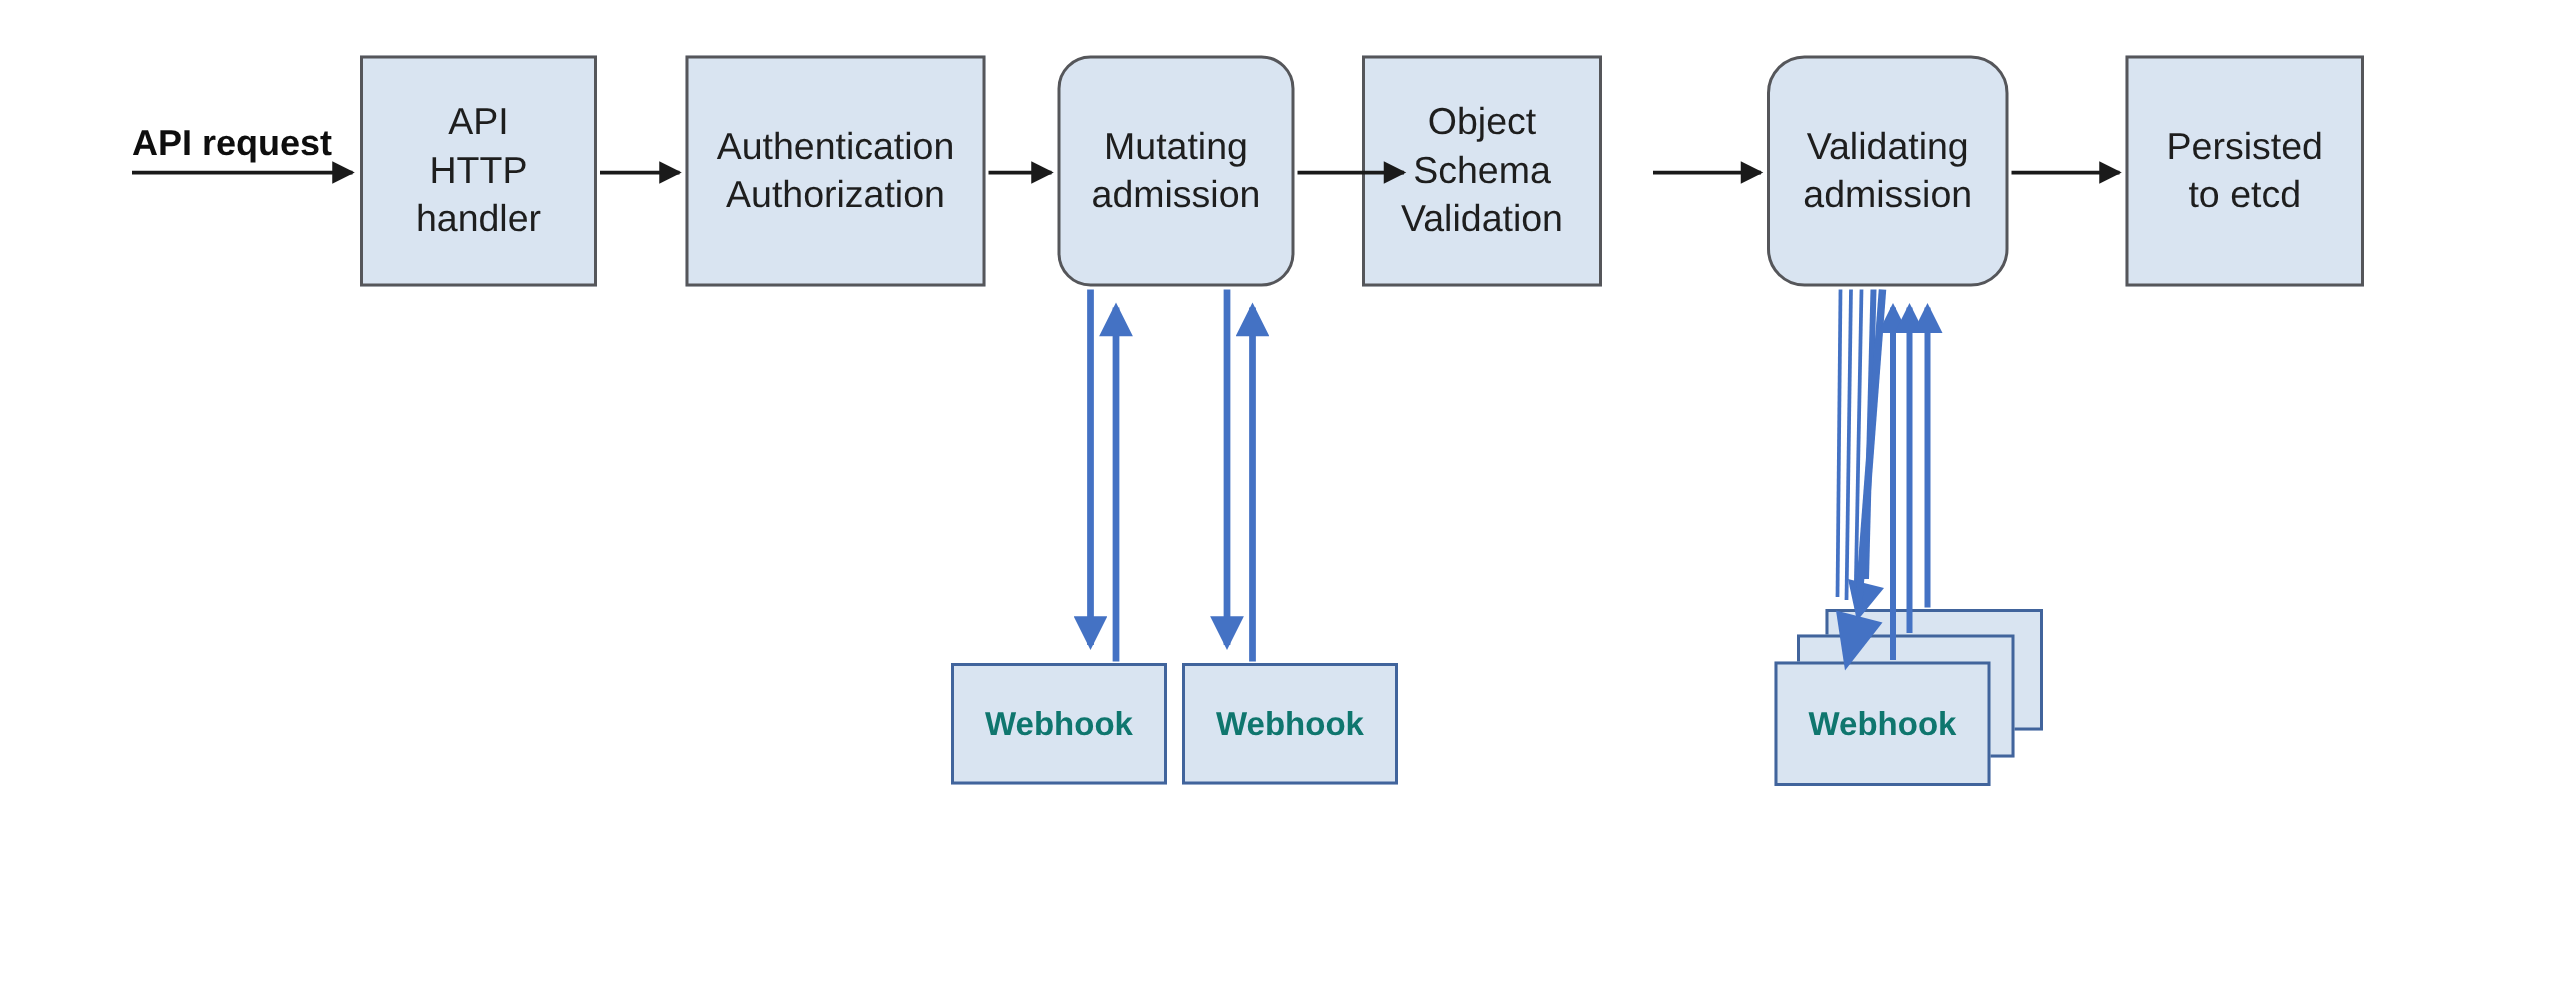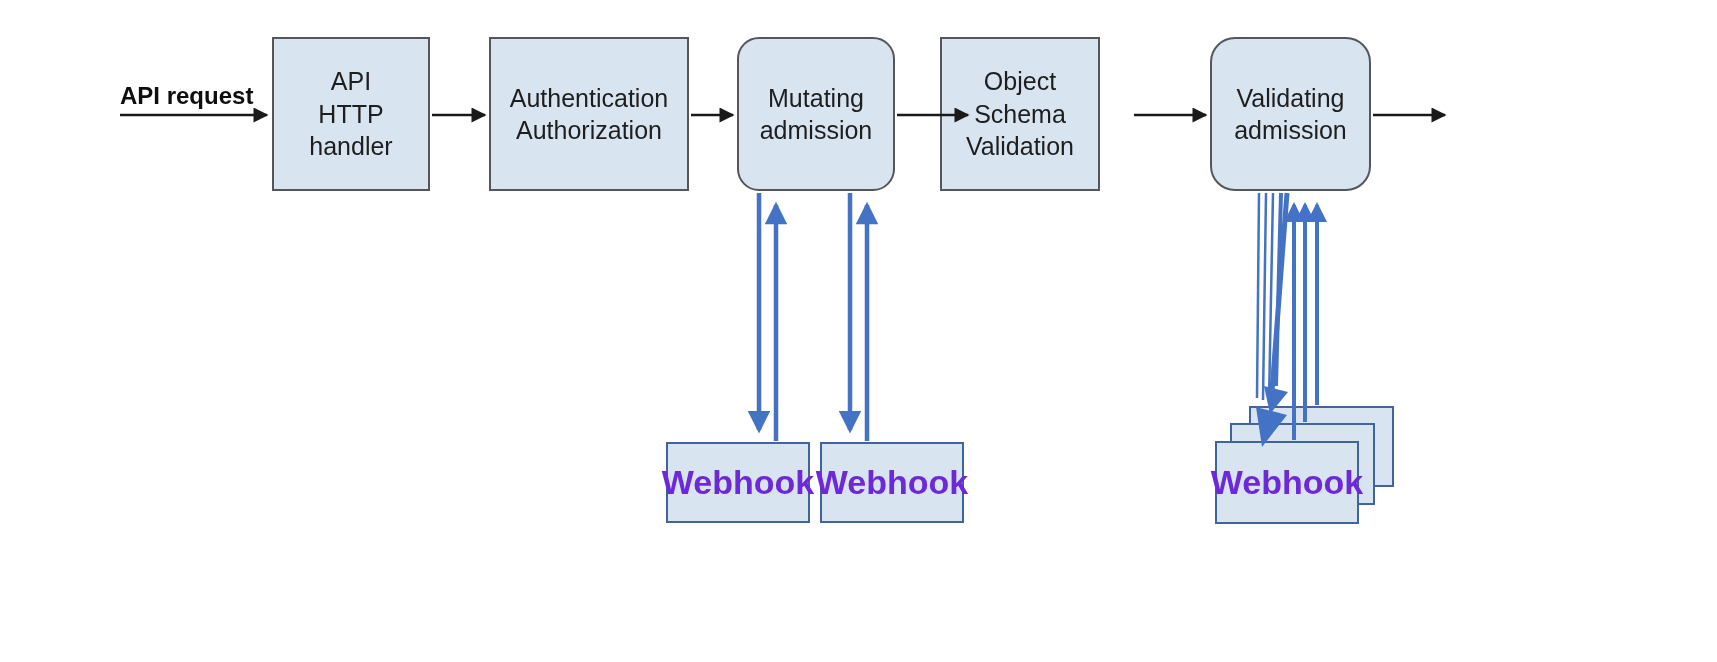--- a/index.html
+++ b/index.html
@@ -1,31 +1,31 @@
 <!DOCTYPE html>
 <html><head>
 <meta charset="utf-8">
 <style>
   html,body{margin:0;padding:0;background:#ffffff;}
   .canvas{
     position:relative;width:1661px;height:662px;background:#ffffff;
-    font-family:"Liberation Sans",sans-serif;overflow:hidden;margin-left:32px;
+    font-family:"Liberation Sans",sans-serif;overflow:hidden;
   }
   .phase{
     position:absolute;top:37px;height:154px;box-sizing:border-box;
     background:#d9e4f1;border:2px solid #55565a;
     display:flex;align-items:center;justify-content:center;
     text-align:center;font-size:25px;line-height:1.3;color:#1e1e1e;
     white-space:pre-line;
   }
   .webhook{
     position:absolute;box-sizing:border-box;
     background:#d9e4f1;border:2px solid #41649c;
     display:flex;align-items:center;justify-content:center;
-    text-align:center;font-size:34px;font-weight:700;color:#6d28d9;
+    text-align:center;font-size:22px;font-weight:700;color:#0f766e;
   }
   .api-request-label{
     position:absolute;left:88px;top:82px;font-size:24px;font-weight:700;color:#0e0e0e;
   }
   .caption{
     position:absolute;left:0;top:597px;width:1680px;text-align:center;
     font-size:36px;color:#3a3a3a;letter-spacing:0.2px;
   }
   .arrow-layer{
     position:absolute;left:0;top:0;width:1717px;height:662px;
@@ -53,20 +53,24 @@
 admission</span>
   </div>
   <div class="phase" style="left:908px;width:160px;">
     <span>Object
 Schema
 Validation</span>
   </div>
   <div class="phase" style="left:1178px;width:161px;border-radius:25px;">
     <span>Validating
 admission</span>
+  </div>
+  <div class="phase" style="left:1417px;width:159px;">
+    <span>Persisted
+to etcd</span>
   </div>
 
   <div class="webhook" style="left:634px;top:442px;width:144px;height:81px;">
     <span>Webhook</span>
   </div>
   <div class="webhook" style="left:788px;top:442px;width:144px;height:81px;">
     <span>Webhook</span>
   </div>
 
   <div class="webhook" style="left:1217px;top:406px;width:145px;height:81px;"></div>

